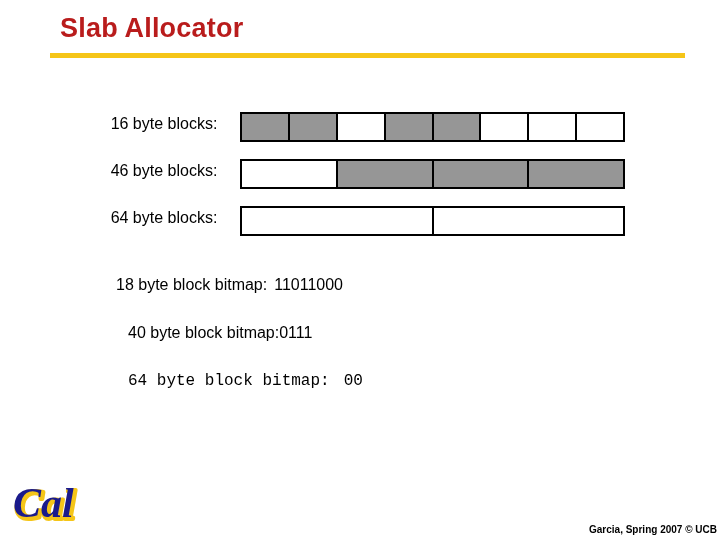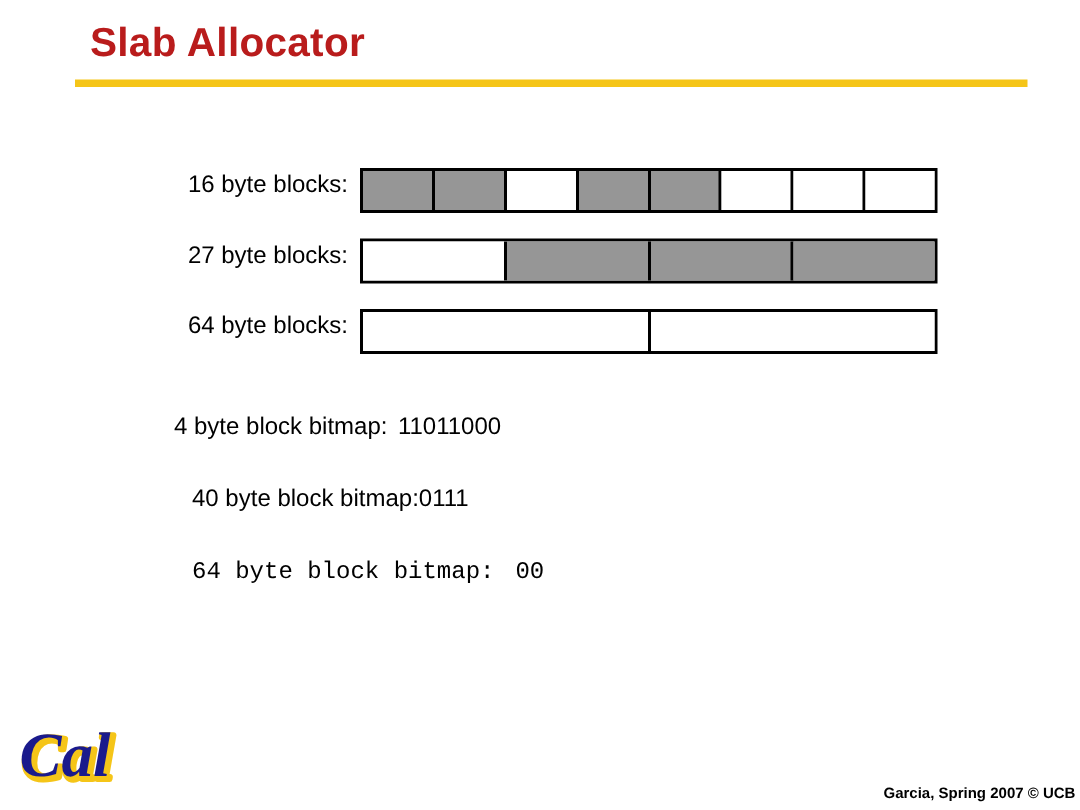--- a/index.html
+++ b/index.html
@@ -43,21 +43,21 @@
   .block-row {
     position: absolute;
     left: 0;
     height: 30px;
   }
   .block-row .row-label {
     position: absolute;
     left: 96px;
     top: 3px;
     width: 136px;
-    text-align: right;
+    text-align: center;
     font-size: 16px;
     color: #000000;
     white-space: nowrap;
   }
   .block-bar {
     position: absolute;
     left: 240px;
     top: 0;
     width: 385px;
     height: 30px;
@@ -147,39 +147,39 @@
       <div class="block-cell"></div>
       <div class="block-cell filled"></div>
       <div class="block-cell filled"></div>
       <div class="block-cell"></div>
       <div class="block-cell"></div>
       <div class="block-cell"></div>
     </div>
   </div>
 
   <div class="block-row" id="row-32">
-    <div class="row-label">27 byte blocks:</div>
+    <div class="row-label">46 byte blocks:</div>
     <div class="block-bar">
       <div class="block-cell"></div>
       <div class="block-cell filled"></div>
       <div class="block-cell filled"></div>
       <div class="block-cell filled"></div>
     </div>
   </div>
 
   <div class="block-row" id="row-64">
     <div class="row-label">64 byte blocks:</div>
     <div class="block-bar">
       <div class="block-cell"></div>
       <div class="block-cell"></div>
     </div>
   </div>
 
   <div class="bitmap-line" id="bitmap-16">
-    <span class="bm-label">4 byte block bitmap:</span><span class="bm-value">11011000</span>
+    <span class="bm-label">18 byte block bitmap:</span><span class="bm-value">11011000</span>
   </div>
   <div class="bitmap-line" id="bitmap-32">
     <span class="bm-label">40 byte block bitmap:</span><span class="bm-value">0111</span>
   </div>
   <div class="bitmap-line" id="bitmap-64">
     <span class="bm-label">64 byte block bitmap:</span><span class="bm-value">00</span>
   </div>
 
   <div id="cal-logo">
     <svg width="92" height="52" viewBox="0 0 92 52" xmlns="http://www.w3.org/2000/svg">

